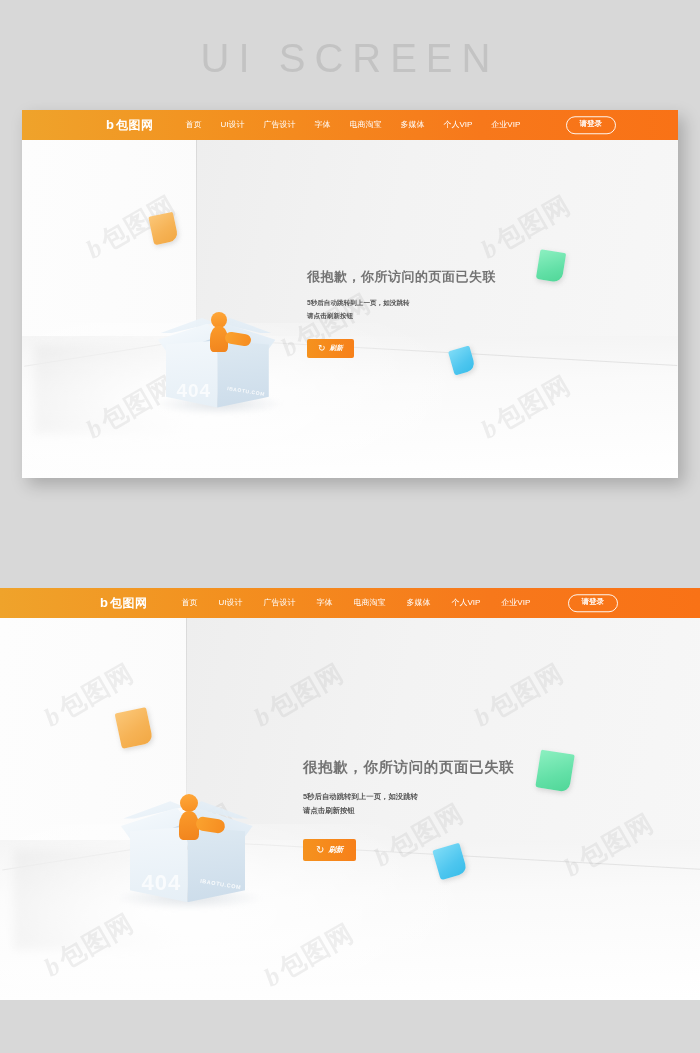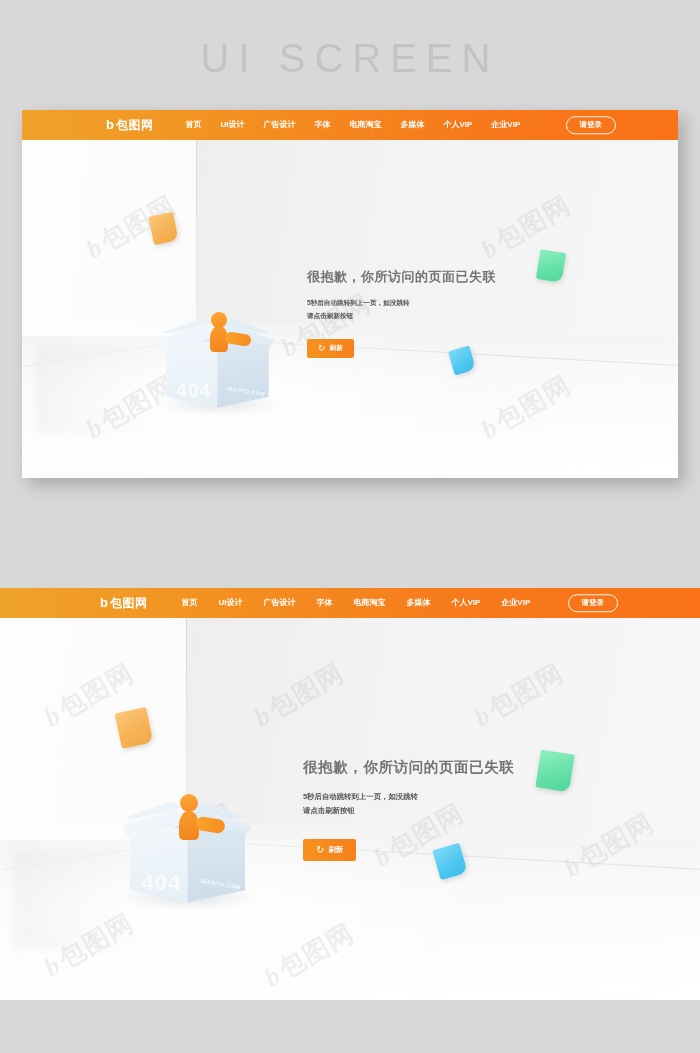--- a/index.html
+++ b/index.html
@@ -50,32 +50,32 @@
   .logo-mark{
     font-size:13px; font-weight:700; line-height:1;
     margin-right:2px; transform:translateY(-1px);
   }
   .logo-text{ font-size:12px; font-weight:700; letter-spacing:.5px; }
 
   .nav-items{ display:flex; align-items:center; }
   .mock-a .nav-items{ margin-left:32px; }
   .mock-b .nav-items{ margin-left:34px; }
   .nav-item{
-    color:#fff; font-size:8px; font-weight:700;
+    color:#fff; font-size:8px; font-weight:400;
     white-space:nowrap; line-height:1;
   }
   .mock-a .nav-item{ margin-right:19px; }
   .mock-b .nav-item{ margin-right:21px; }
 
   .login-btn{
     position:absolute; top:50%; transform:translateY(-50%);
     border:1px solid rgba(255,255,255,.92);
     border-radius:11px;
     color:#fff; font-size:7.5px; font-weight:700;
-    padding:4px 13px; line-height:1; white-space:nowrap;
+    padding:4px 13px; line-height:1; white-space:nowrap;font-family:Liberation Mono, monospace;
   }
   .mock-a .login-btn{ right:62px; }
   .mock-b .login-btn{ right:82px; }
 
   
   .stage{ position:relative; width:100%; background:#ffffff; overflow:hidden; }
   .mock-a .stage{ height:338px; }
   .mock-b .stage{ height:382px; }
 
   
@@ -158,21 +158,21 @@
   .refresh-btn{
     display:inline-flex; align-items:center; gap:4px;
     background:linear-gradient(90deg,#f5921e 0%,#f7801a 100%);
     color:#fff; border:none; border-radius:2px;
     cursor:pointer; white-space:nowrap;
   }
   .mock-a .refresh-btn{ margin-top:17px; padding:5px 11px; font-size:6.6px; }
   .mock-b .refresh-btn{ margin-top:20px; padding:6px 13px; font-size:7.4px; }
   .refresh-btn .rfi{ display:inline-block; line-height:1; font-size:9px; transform:translateY(-.5px); }
   .mock-b .refresh-btn .rfi{ font-size:10px; }
-  .refresh-btn .rfl{ font-weight:700; }
+  .refresh-btn .rfl{ font-weight:700;font-style:italic; }
 
   
   .box-wrap{ position:absolute; z-index:5; }
   .mock-a .box-wrap{ left:128px; top:150px; width:132px; height:120px; }
   .mock-b .box-wrap{ left:112px; top:745px; width:0; height:0; }
   .mock-b .box-wrap{ position:absolute; left:112px; top:152px; width:148px; height:135px; }
   .box-body-l{
     position:absolute; left:12%; top:42%; width:39%; height:56%;
     background:linear-gradient(175deg,#f2f7fb 0%,#e6eff6 100%);
     clip-path:polygon(0% 6%,100% 0%,100% 100%,0% 84%);

